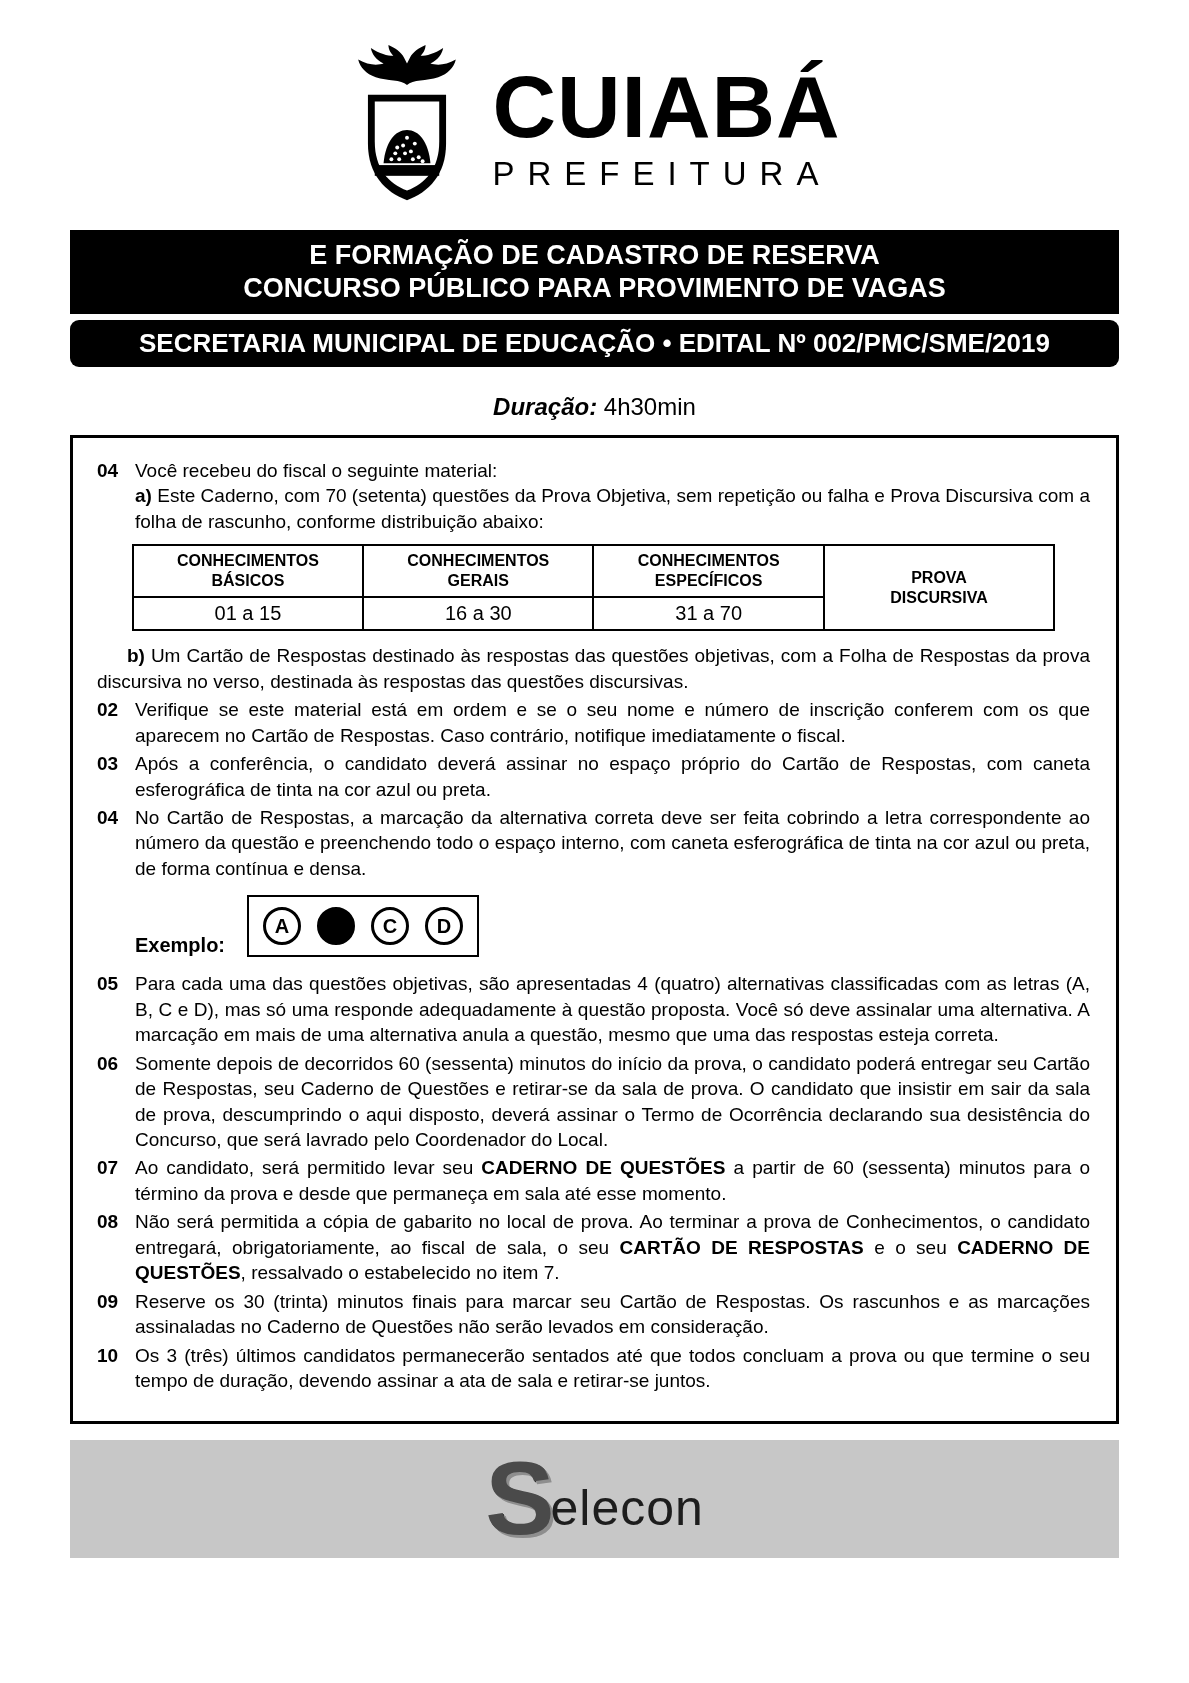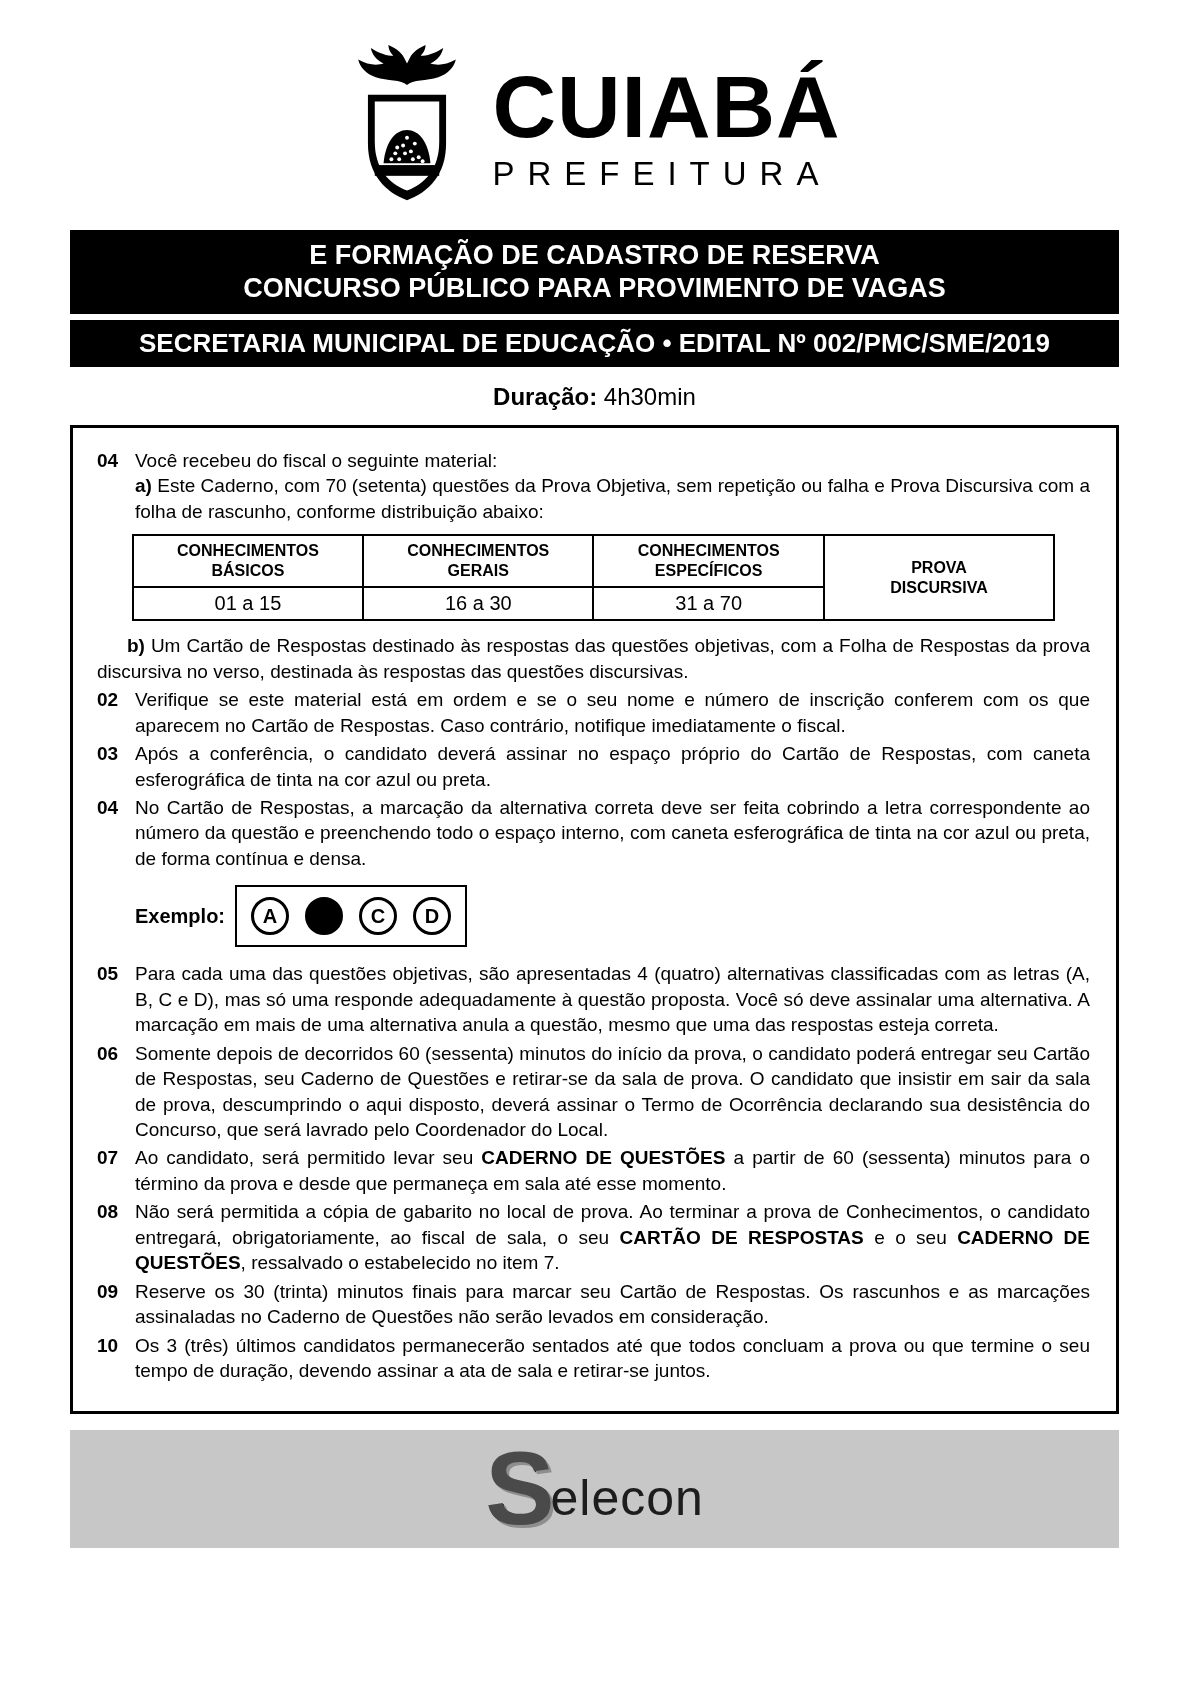--- a/index.html
+++ b/index.html
@@ -16,29 +16,29 @@
   .crest { flex: 0 0 auto; }
   .brand-text { text-align: left; }
   .brand-name { font-size: 88px; font-weight: bold; line-height: 0.95; letter-spacing: 1px; }
   .brand-sub  { font-size: 33px; letter-spacing: 13px; margin-top: 6px; }
 
   
   .banner-black {
     background: #000; color: #fff; text-align: center; font-weight: bold;
   }
   .banner1 { padding: 9px 10px; font-size: 27px; line-height: 1.22; margin-bottom: 6px; }
-  .banner2 { padding: 8px 10px; font-size: 26px; margin-bottom: 16px; }
+  .banner2 { padding: 8px 10px; font-size: 26px; margin-bottom: 26px; border-radius: 9px; }
   .banner-outline {
     border: 4px solid #000; text-align: center; font-weight: bold;
     font-size: 37px; padding: 5px 8px; letter-spacing: 0.5px;
   }
 
   
   .duracao { text-align: center; font-size: 24px; margin-top: 15px; }
-  .duracao strong { font-weight: bold; }
+  .duracao strong { font-weight: bold; font-style: italic; }
   .leia { text-align: center; font-size: 24px; font-weight: bold; margin-top: 7px; letter-spacing: 0.3px; }
 
   
   .inst-box {
     border: 3px solid #000; margin-top: 14px; padding: 20px 26px 24px 24px;
   }
   .inst-row { display: flex; margin-bottom: 3px; }
   .inst-num { width: 38px; flex: 0 0 38px; font-weight: bold; font-size: 19px; line-height: 1.34; }
   .inst-text { flex: 1; font-size: 19px; line-height: 1.34; text-align: justify; }
   .inst-text strong, .sub-para strong { font-weight: bold; }
@@ -51,21 +51,21 @@
   .dist-table {
     width: 93%; margin: 10px auto 12px auto; border-collapse: collapse; table-layout: fixed; padding-left: 20px;
   }
   .dist-table th, .dist-table td {
     border: 2px solid #000; text-align: center; vertical-align: middle;
   }
   .dist-table th { font-size: 16px; font-weight: bold; padding: 5px 4px; line-height: 1.25; }
   .dist-table td { font-size: 20px; padding: 4px; }
 
   
-  .example-row { display: flex; align-items: center; gap: 10px; margin: 14px 0 14px 38px; }
+  .example-row { display: flex; align-items: flex-end; gap: 22px; margin: 14px 0 14px 38px; }
   .example-label { font-size: 20px; font-weight: bold; }
   .example-box {
     border: 2px solid #000; padding: 10px 14px; display: flex; align-items: center; gap: 16px;
   }
   .bubble {
     width: 38px; height: 38px; border: 3px solid #000; border-radius: 50%;
     display: flex; align-items: center; justify-content: center;
     font-size: 20px; font-weight: bold;
   }
   .bubble.filled { background: #000; }

